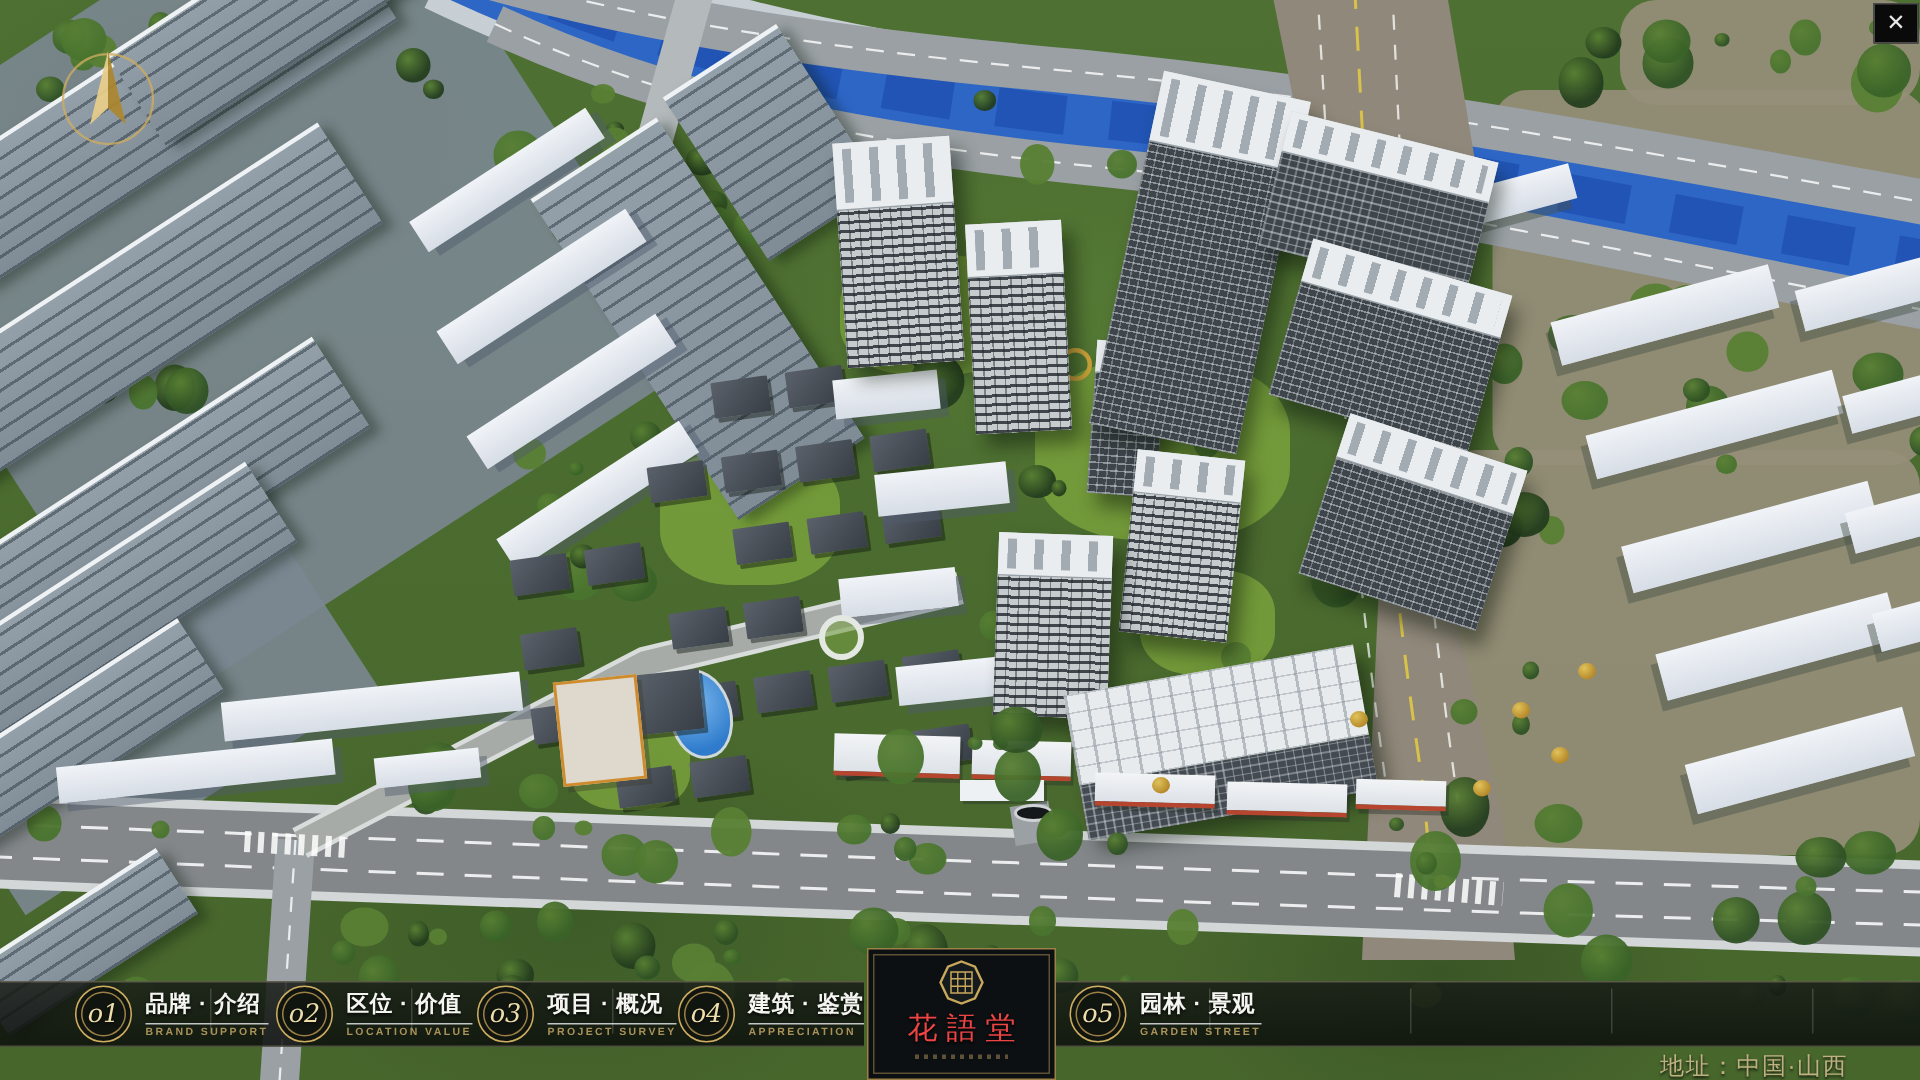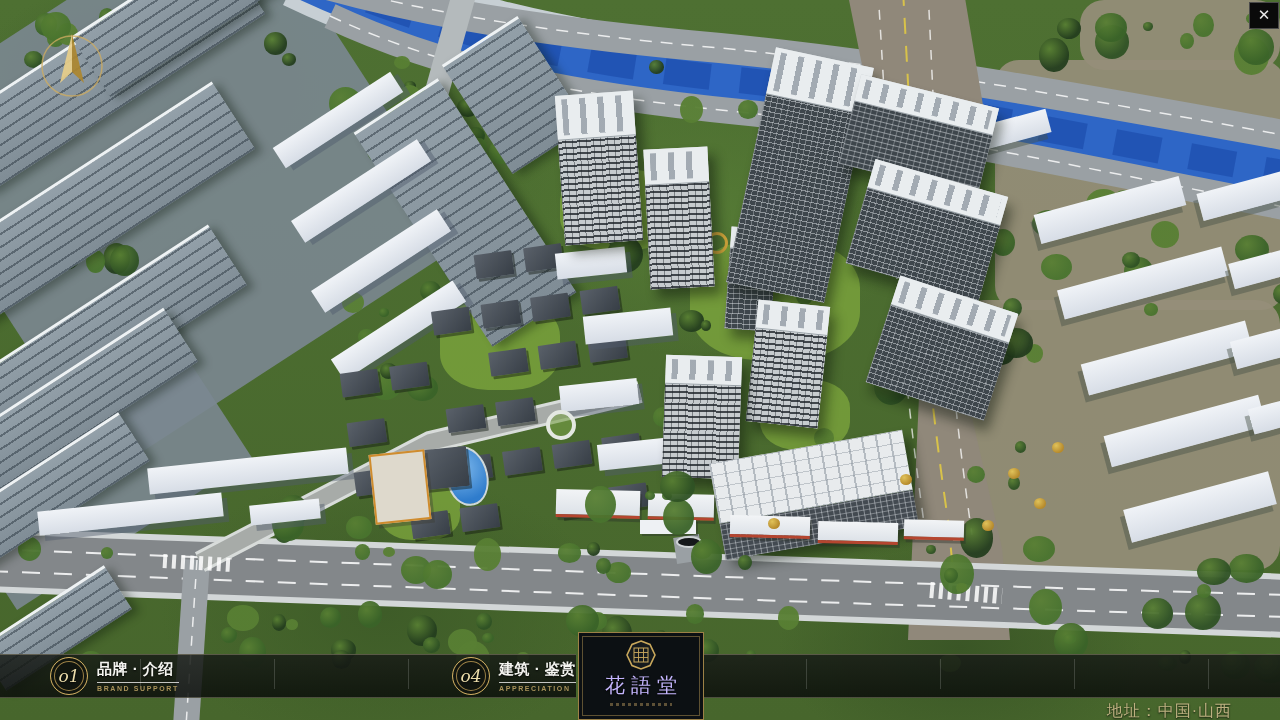--- a/index.html
+++ b/index.html
@@ -59,21 +59,21 @@
     text-shadow:0 1px 2px rgba(0,0,0,.7);}
   .nav-txt{margin-left:9px;display:flex;flex-direction:column;align-items:flex-start;}
   .zh{font-size:15px;font-weight:bold;color:#f4f4f0;letter-spacing:.5px;white-space:nowrap;
       text-shadow:0 1px 2px rgba(0,0,0,.8);}
   .uline{height:1px;background:rgba(255,255,255,.75);align-self:stretch;margin:3px 0 2px;}
   .en{font-size:7px;color:#a8925a;letter-spacing:1.6px;white-space:nowrap;font-weight:bold;}
   #logo-panel{position:absolute;left:578px;top:632px;width:126px;height:88px;z-index:12;
     background:#0c1013;border:1px solid #9c8146;cursor:pointer;
     display:flex;flex-direction:column;align-items:center;}
   #logo-panel:after{content:"";position:absolute;inset:3px;border:1px solid rgba(176,146,82,.5);pointer-events:none;}
-  #logo-title{font-family:"DejaVu Serif",serif;font-size:20px;color:#c4b5fd;letter-spacing:6px;
+  #logo-title{font-family:"DejaVu Serif",serif;font-size:20px;color:#ef4444;letter-spacing:6px;
     margin-top:2px;margin-left:6px;text-shadow:0 1px 2px #000;}
   #logo-tag{width:62px;height:3px;margin-top:4px;opacity:.65;
     background:repeating-linear-gradient(90deg,#8a744a 0 3px, transparent 3px 6px);}
   #address{position:absolute;right:48px;top:701px;z-index:11;font-size:16px;color:rgba(205,188,140,.9);
     letter-spacing:1px;text-shadow:0 1px 2px rgba(0,0,0,.8);}
 </style>
 </head>
 <body>
 
 <div id="stage">
@@ -439,28 +439,58 @@
     <div class="nav-item" style="left:50px;">
       <div class="badge">
           <span class="num">o1</span>
         </div>
       <div class="nav-txt">
           <span class="zh">品牌 · 介绍</span>
           <span class="uline"></span>
           <span class="en">BRAND SUPPORT</span>
         </div>
     </div>
+    <div class="nav-item" style="left:184px;">
+      <div class="badge">
+          <span class="num">o2</span>
+        </div>
+      <div class="nav-txt">
+          <span class="zh">区位 · 价值</span>
+          <span class="uline"></span>
+          <span class="en">LOCATION VALUE</span>
+        </div>
+    </div>
+    <div class="nav-item" style="left:318px;">
+      <div class="badge">
+          <span class="num">o3</span>
+        </div>
+      <div class="nav-txt">
+          <span class="zh">项目 · 概况</span>
+          <span class="uline"></span>
+          <span class="en">PROJECT SURVEY</span>
+        </div>
+    </div>
     <div class="nav-item" style="left:452px;">
       <div class="badge">
           <span class="num">o4</span>
         </div>
       <div class="nav-txt">
           <span class="zh">建筑 · 鉴赏</span>
           <span class="uline"></span>
           <span class="en">APPRECIATION</span>
+        </div>
+    </div>
+    <div class="nav-item" style="left:713px;">
+      <div class="badge">
+          <span class="num">o5</span>
+        </div>
+      <div class="nav-txt">
+          <span class="zh">园林 · 景观</span>
+          <span class="uline"></span>
+          <span class="en">GARDEN STREET</span>
         </div>
     </div>
   </nav>
 
   <div id="logo-panel">
     <svg width="30" height="30" style="margin-top:7px;" viewBox="0 0 30 30">
       <polygon points="15,1 24,4.5 29,15 24,25.5 15,29 6,25.5 1,15 6,4.5" fill="#151a1d" stroke="#c9a85c" stroke-width="1.6"></polygon>
       <rect x="8" y="8" width="14" height="14" fill="none" stroke="#c9a85c" stroke-width="1"></rect>
       <path d="M8,12.5 H22 M8,17.5 H22 M12.5,8 V22 M17.5,8 V22" stroke="#c9a85c" stroke-width=".9"></path>
     </svg>

